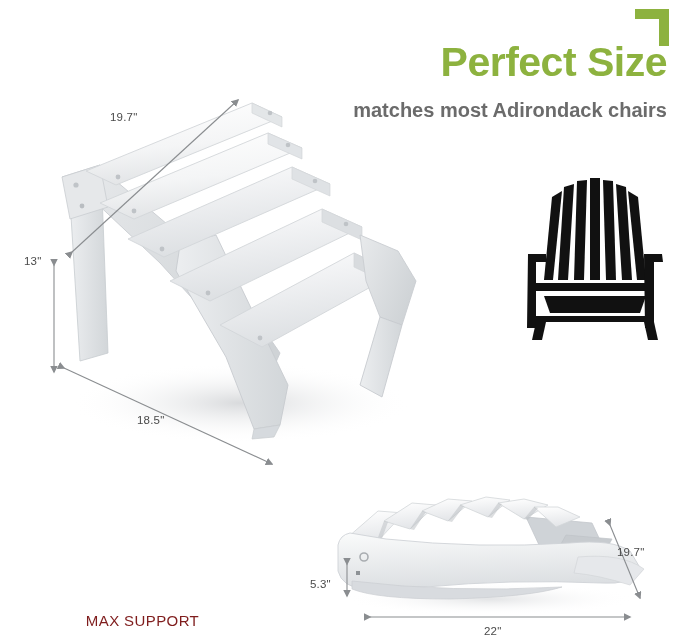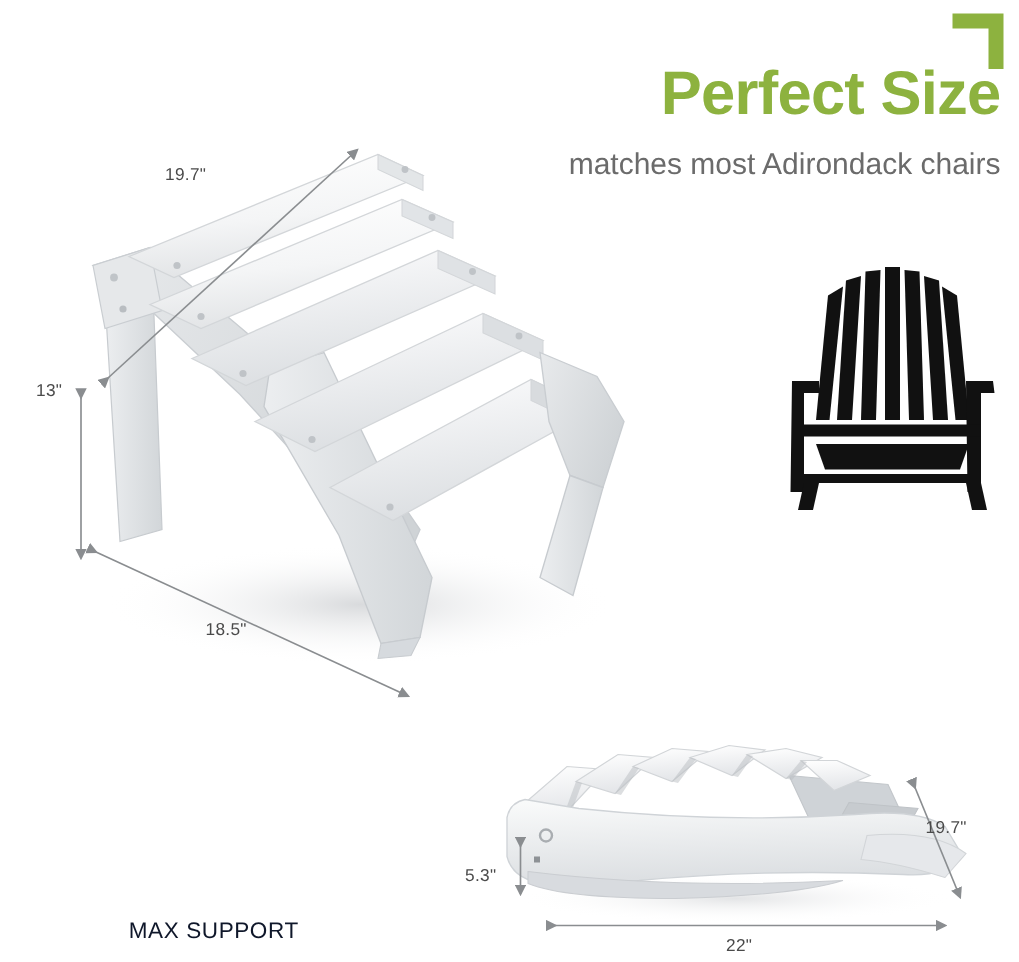--- a/index.html
+++ b/index.html
@@ -17,40 +17,40 @@
   .corner-bracket { position:absolute; left:635px; top:9px; width:34px; height:37px; }
   .headline {
     position:absolute; right:12px; top:42px;
     font-size:41px; font-weight:bold; letter-spacing:-0.5px;
     color:#8db23f; text-align:center; line-height:1;
     white-space:nowrap;
   }
   .subhead {
     position:absolute; right:12px; top:98px;
     font-size:20px; color:#6b6b6b; text-align:right;
-    line-height:1.2; white-space:nowrap;
+    line-height:1.2; white-space:nowrap;font-weight:bold;
   }
 
   
   .dim {
     position:absolute; font-size:11.5px; color:#4a4a4a;
     white-space:nowrap; letter-spacing:0.2px;
   }
   .dim-197-main { left:110px; top:111px; }
   .dim-13      { left:24px;  top:255px; }
   .dim-185     { left:137px; top:414px; }
   .dim-53      { left:310px; top:578px; }
   .dim-197-fold{ left:617px; top:546px; }
   .dim-22      { left:484px; top:625px; }
 
   
   .weight-badge { position:absolute; left:85px; top:510px; width:112px; height:100px; }
   .weight-caption {
     position:absolute; left:60px; top:612px; width:165px;
-    text-align:center; font-size:15px; color:#0f172a; letter-spacing:0.4px;
+    text-align:center; font-size:15px; color:#7f1d1d; letter-spacing:0.4px;
   }
 
   
   .art { position:absolute; }
   .art-main  { left:30px;  top:85px;  width:400px; height:370px; }
   .art-chair { left:520px; top:170px; width:150px; height:170px; }
   .art-fold  { left:330px; top:495px; width:330px; height:125px; }
   svg { display:block; overflow:visible; }
 </style>
 </head>

